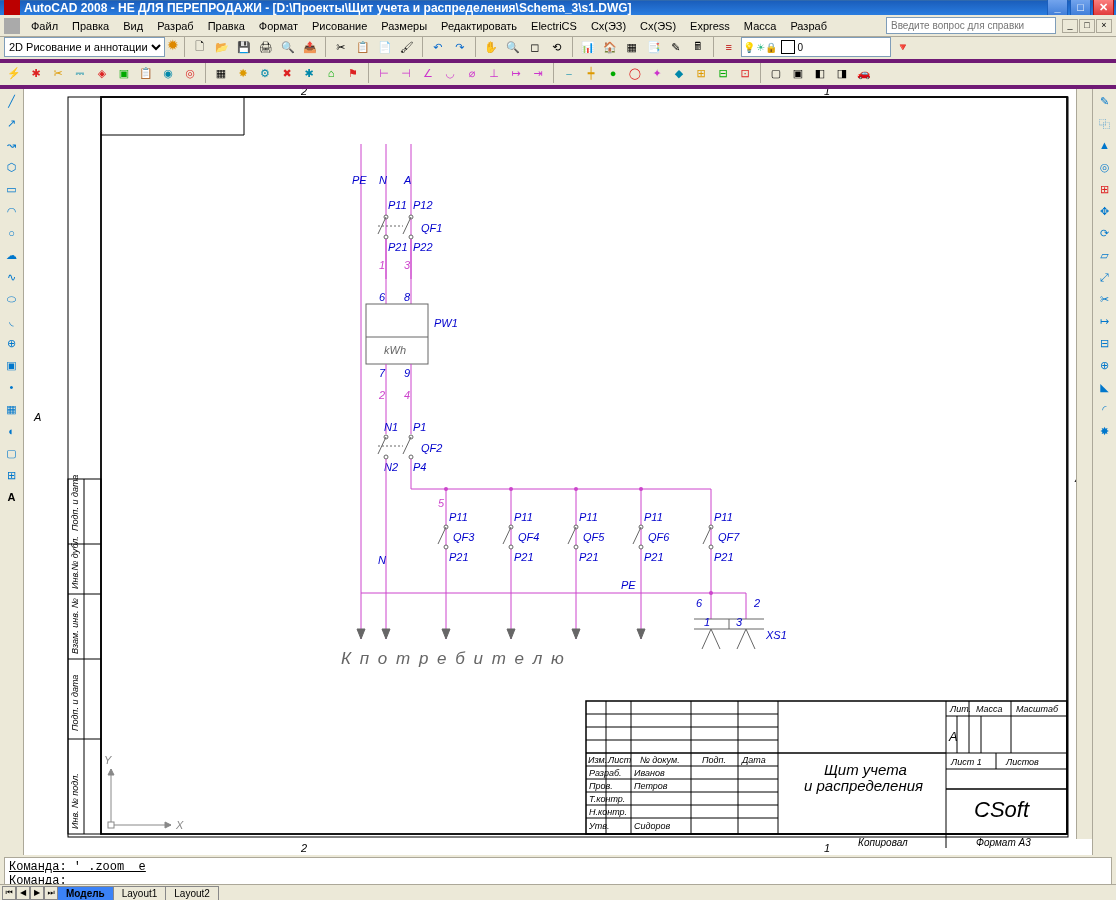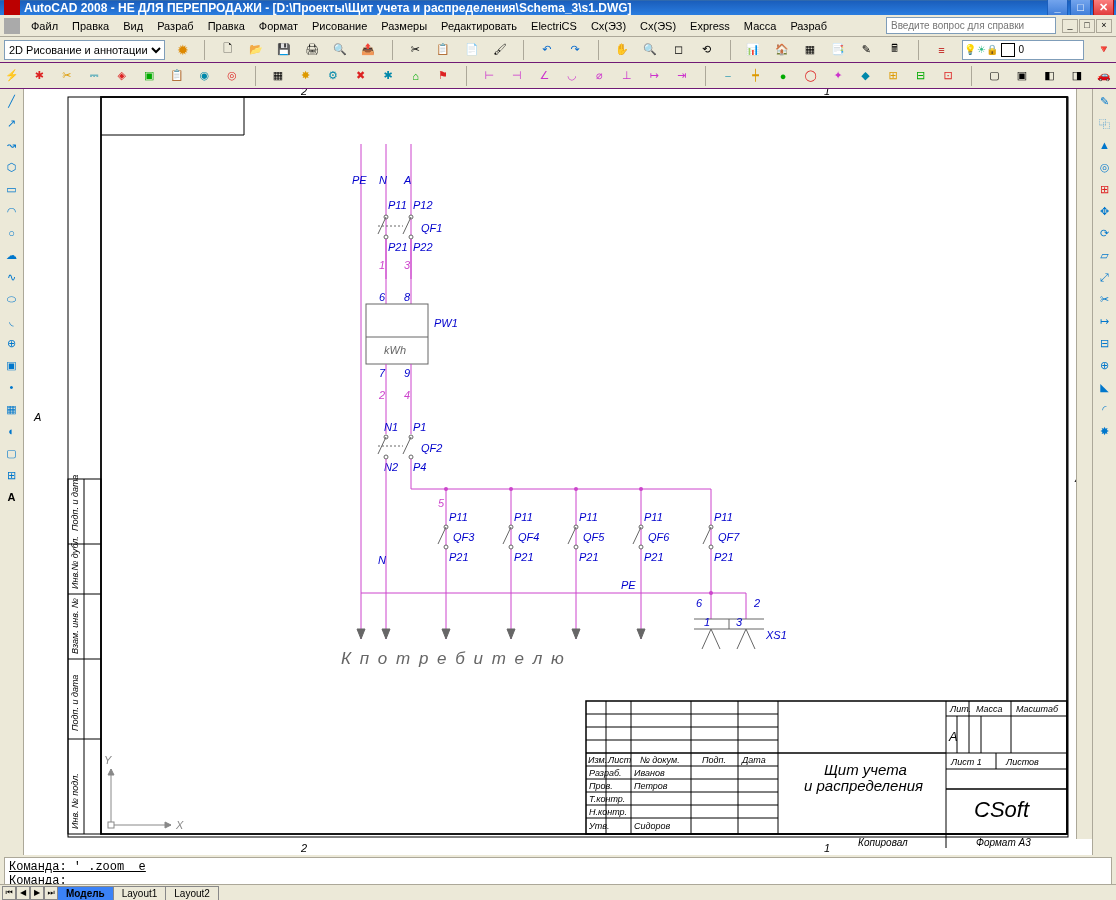--- a/index.html
+++ b/index.html
@@ -10,21 +10,21 @@
 .titlebar .winbtns { display:flex; gap:2px; padding-right:2px; }
 .titlebar .winbtn { width:21px; height:21px; background:linear-gradient(#79a9ef,#3b7ad7); border:1px solid #1b5fbd; border-radius:3px; text-align:center; color:#fff; font-weight:bold; font-size:11px; line-height:18px; cursor:pointer; }
 .titlebar .winbtn.close { background:linear-gradient(#f88,#d33); border-color:#a11; }
 
 .menubar { height:22px; background:#ece9d8; border-bottom:1px solid #aca899; display:flex; align-items:center; padding-left:4px; position:relative; }
 .menubar .mi { padding:2px 7px; cursor:pointer; }
 .menubar .helpbox { position:absolute; right:60px; width:170px; height:17px; border:1px solid #7f9db9; background:#fff; font-size:10px; padding-left:4px; color:#999; }
 .menubar .docbtns { position:absolute; right:4px; display:flex; gap:1px; }
 .menubar .docbtn { width:16px; height:14px; background:#ece9d8; border:1px solid #aca899; font-size:9px; text-align:center; cursor:pointer; }
 
-.toolbar { height:26px; background:#ece9d8; border-bottom:1px solid #701a75; display:flex; align-items:center; padding:0 4px; gap:12px; overflow:hidden; }
+.toolbar { height:26px; background:#ece9d8; border-bottom:4px solid #701a75; display:flex; align-items:flex-start; padding:0 4px; gap:2px; overflow:hidden; }
 .wsselect { font-size:11px; height:20px; border:1px solid #7f9db9; background:#fff; }
 .tbbtn { width:20px; height:20px; display:flex; align-items:center; justify-content:center; cursor:pointer; }
 .tbsep { width:1px; height:20px; background:#aca899; margin:0 3px; }
 .colorswatch { width:14px; height:14px; border:1px solid #000; }
 .layercombo { width:150px; height:20px; border:1px solid #7f9db9; background:#fff; font-size:10px; padding-left:2px; display:flex; align-items:center; }
 
 .work { display:flex; height:766px; }
 .ltoolbar,.rtoolbar { width:24px; background:#ece9d8; border-right:1px solid #aca899; display:flex; flex-direction:column; align-items:center; padding-top:2px; gap:2px; }
 .rtoolbar { border-right:none; border-left:1px solid #aca899; }
 .sidebtn { width:20px; height:20px; display:flex; align-items:center; justify-content:center; cursor:pointer; }

